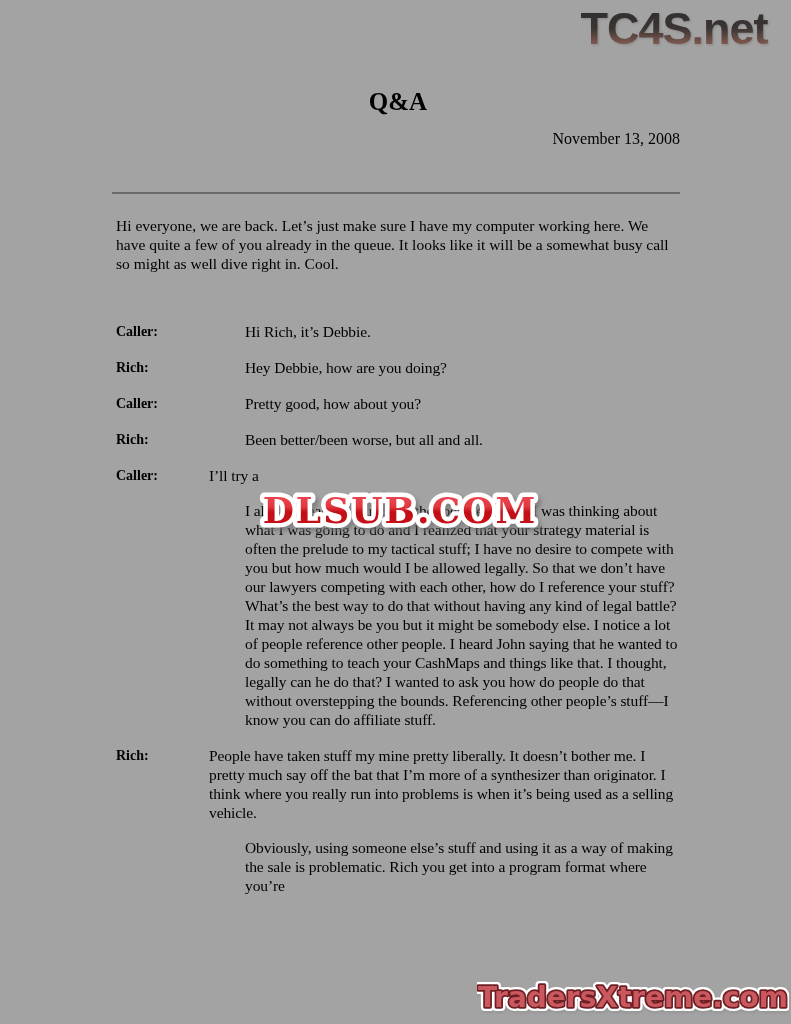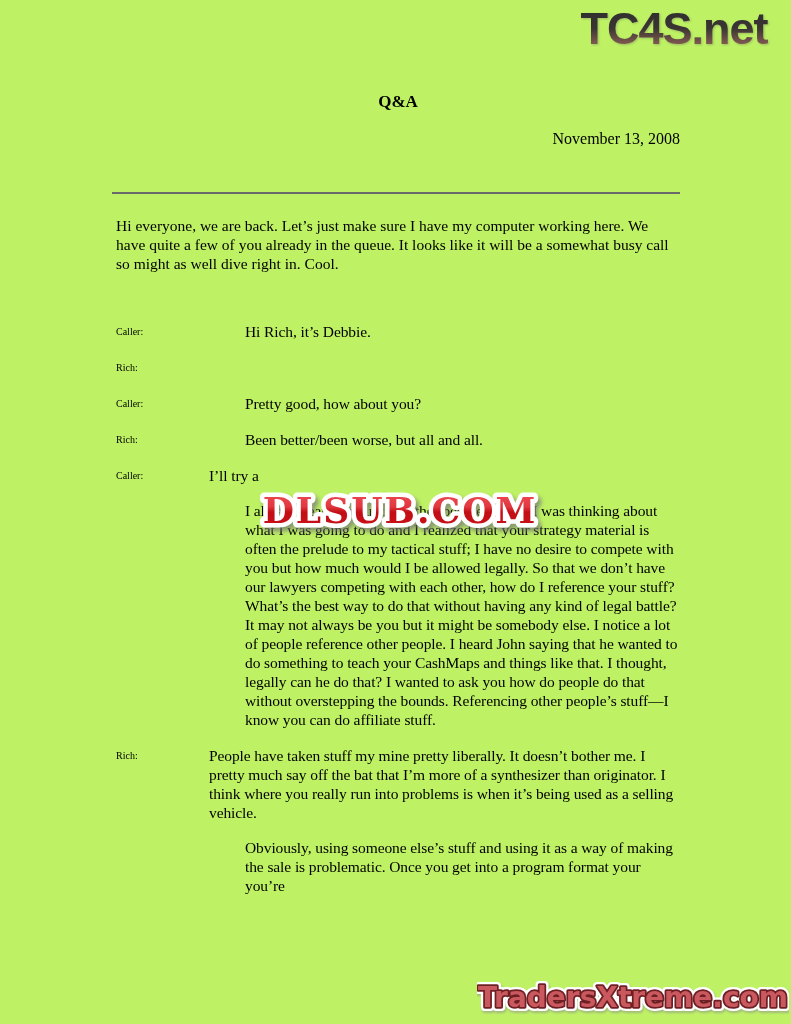--- a/index.html
+++ b/index.html
@@ -6,29 +6,29 @@
   body {
     width: 791px; height: 1024px;
     background: #ffffff;
     font-family: "Liberation Serif", serif;
     color: #000;
   }
   .page {
     position: relative;
     width: 791px; height: 1024px;
     overflow: hidden;
-    background: #bef264;
+    background: #a3a3a3;
   }
   .content {
     padding: 0 111px 0 116px; 
   }
   .doc-title {
     margin-top: 88px;
     text-align: center;
-    font-size: 17px;
+    font-size: 25px;
     font-weight: bold;
     line-height: 27px;
   }
   .doc-date {
     margin-top: 14px;
     text-align: right;
     font-size: 16px;
     line-height: 19px;
   }
   .rule {
@@ -42,22 +42,22 @@
     line-height: 19px;
   }
   .dialogue { margin-top: 49px; }
   .turn {
     display: flex;
     margin-bottom: 17px;
   }
   .speaker {
     flex: 0 0 93px;
     width: 93px;
-    font-weight: normal;
-    font-size: 10px;
+    font-weight: bold;
+    font-size: 14px;
     line-height: 19px;
   }
   .speech {
     flex: 1;
     font-size: 15.5px;
     line-height: 19px;
     letter-spacing: -0.1px;
   }
   .speech p { margin: 0 0 16px 0; }
   .speech p:last-child { margin-bottom: 0; margin-left: 36px; }
@@ -111,20 +111,23 @@
 
       <div class="turn">
         <div class="speaker">Caller:</div>
         <div class="speech">
           <p>Hi Rich, it’s Debbie.</p>
         </div>
       </div>
 
       <div class="turn">
         <div class="speaker">Rich:</div>
+        <div class="speech">
+          <p>Hey Debbie, how are you doing?</p>
+        </div>
       </div>
 
       <div class="turn">
         <div class="speaker">Caller:</div>
         <div class="speech">
           <p>Pretty good, how about you?</p>
         </div>
       </div>
 
       <div class="turn">
@@ -139,21 +142,21 @@
         <div class="speech">
           <p>I’ll try a</p>
           <p>I always hear you quoting other people’s stuff. I was thinking about what I was going to do and I realized that your strategy material is often the prelude to my tactical stuff; I have no desire to compete with you but how much would I be allowed legally. So that we don’t have our lawyers competing with each other, how do I reference your stuff? What’s the best way to do that without having any kind of legal battle? It may not always be you but it might be somebody else. I notice a lot of people reference other people. I heard John saying that he wanted to do something to teach your CashMaps and things like that. I thought, legally can he do that? I wanted to ask you how do people do that without overstepping the bounds. Referencing other people’s stuff—I know you can do affiliate stuff.</p>
         </div>
       </div>
 
       <div class="turn">
         <div class="speaker">Rich:</div>
         <div class="speech">
           <p>People have taken stuff my mine pretty liberally. It doesn’t bother me. I pretty much say off the bat that I’m more of a synthesizer than originator. I think where you really run into problems is when it’s being used as a selling vehicle.</p>
-          <p>Obviously, using someone else’s stuff and using it as a way of making the sale is problematic. Once you get into a program format your you’re</p>
+          <p>Obviously, using someone else’s stuff and using it as a way of making the sale is problematic. Rich you get into a program format where you’re</p>
         </div>
       </div>
 
     </div>
   </div>
 
   <svg class="wm-center" viewBox="0 0 302 56">
     <defs>
       <linearGradient id="gradDL" x1="0" y1="0" x2="0" y2="1">
         <stop offset="0%" stop-color="#ef5059"></stop>

